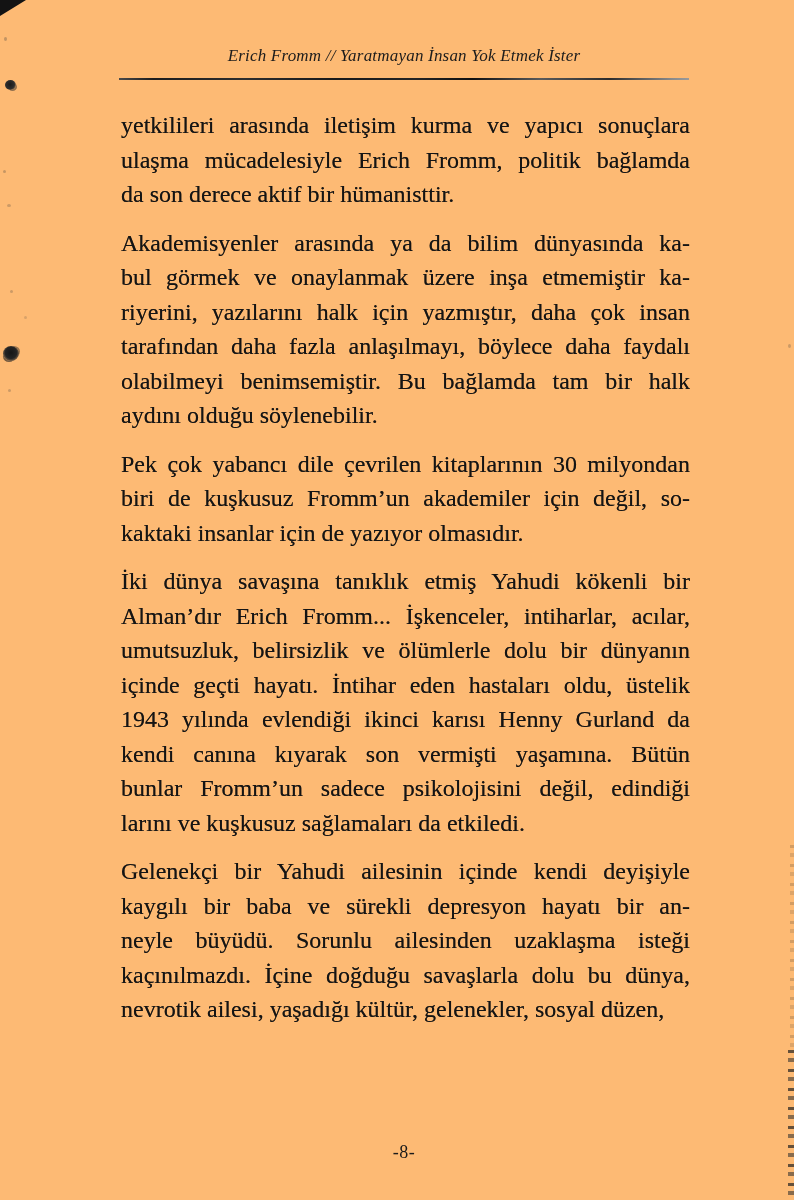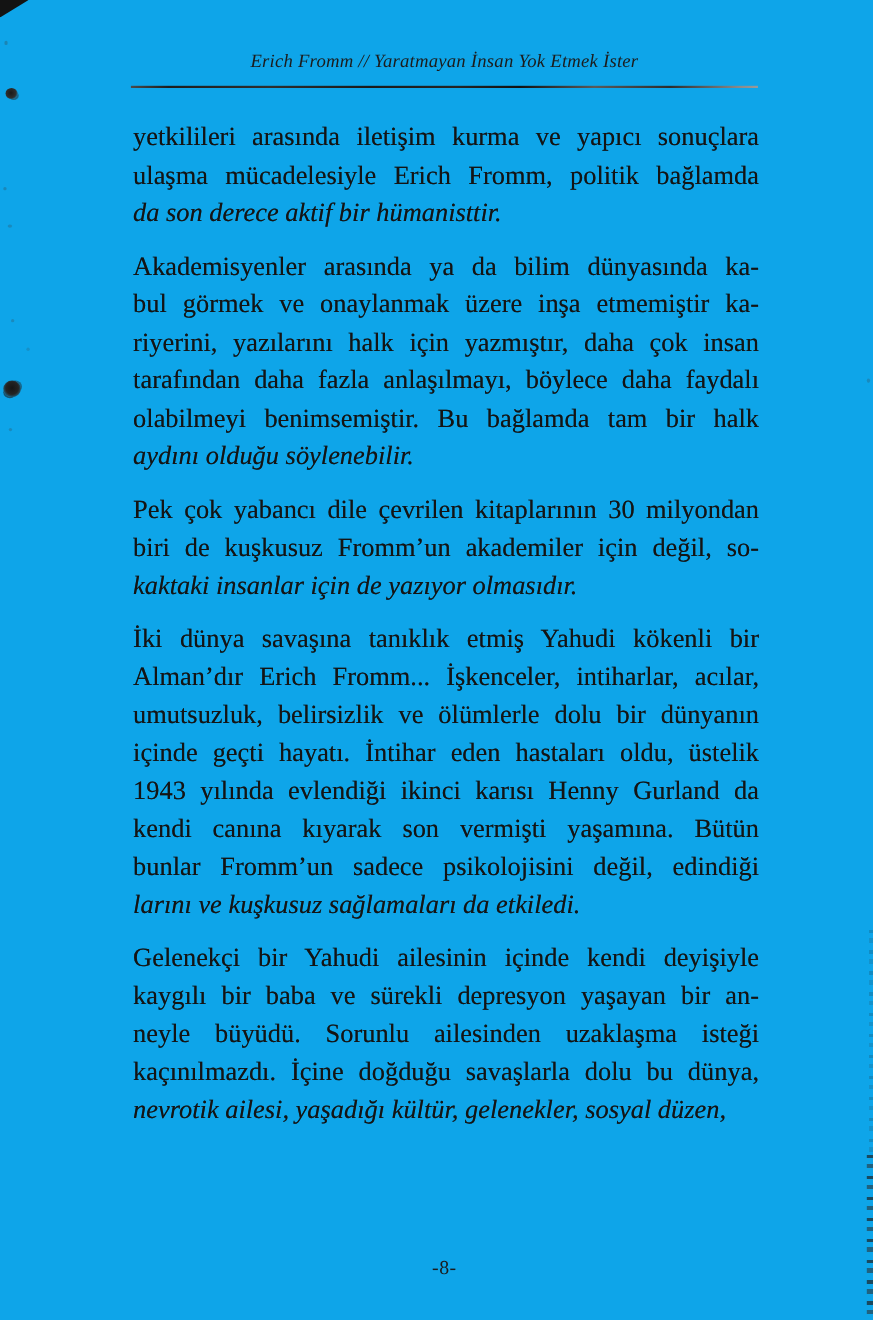--- a/index.html
+++ b/index.html
@@ -5,21 +5,21 @@
   html, body { margin: 0; padding: 0; }
   body {
     width: 794px; height: 1200px;
     background: #f4f4f2;
     font-family: "Liberation Serif", "DejaVu Serif", serif;
     position: relative;
     overflow: hidden;
   }
   .page {
     position: absolute; inset: 0;
-    background: #0ea5e9;
+    background: #fdba74;
     color: #161616;
   }
   .running-header {
     position: absolute;
     top: 46px; left: 119px; width: 570px;
     text-align: center;
     font-style: italic;
     font-size: 17px;
     line-height: 20px;
     color: #1c1c1c;
@@ -45,21 +45,20 @@
     height: 34.5px;
     line-height: 34.5px;
     overflow: hidden;
     text-align: justify;
     text-align-last: justify;
     white-space: normal;
   }
   .line.para-end {
     text-align: center;
     text-align-last: left;
-    font-style: italic;
   }
   .page-number {
     position: absolute;
     top: 1142px; left: 119px; width: 570px;
     text-align: center;
     font-size: 18px;
     color: #1b1b1b;
     letter-spacing: 0.5px;
   }
   
@@ -132,21 +131,21 @@
         <div class="line">Alman’dır Erich Fromm... İşkenceler, intiharlar, acılar,</div>
         <div class="line">umutsuzluk, belirsizlik ve ölümlerle dolu bir dünyanın</div>
         <div class="line">içinde geçti hayatı. İntihar eden hastaları oldu, üstelik</div>
         <div class="line">1943 yılında evlendiği ikinci karısı Henny Gurland da</div>
         <div class="line">kendi canına kıyarak son vermişti yaşamına. Bütün</div>
         <div class="line">bunlar Fromm’un sadece psikolojisini değil, edindiği</div>
         <div class="line para-end">larını ve kuşkusuz sağlamaları da etkiledi.</div>
       </div>
       <div class="para">
         <div class="line">Gelenekçi bir Yahudi ailesinin içinde kendi deyişiyle</div>
-        <div class="line">kaygılı bir baba ve sürekli depresyon yaşayan bir an-</div>
+        <div class="line">kaygılı bir baba ve sürekli depresyon hayatı bir an-</div>
         <div class="line">neyle büyüdü. Sorunlu ailesinden uzaklaşma isteği</div>
         <div class="line">kaçınılmazdı. İçine doğduğu savaşlarla dolu bu dünya,</div>
         <div class="line para-end">nevrotik ailesi, yaşadığı kültür, gelenekler, sosyal düzen,</div>
       </div>
     </div>
 
   <div class="page-number">-8-</div>
 
   <div class="corner-wedge"></div>
   <div class="spot spot-a"></div>

